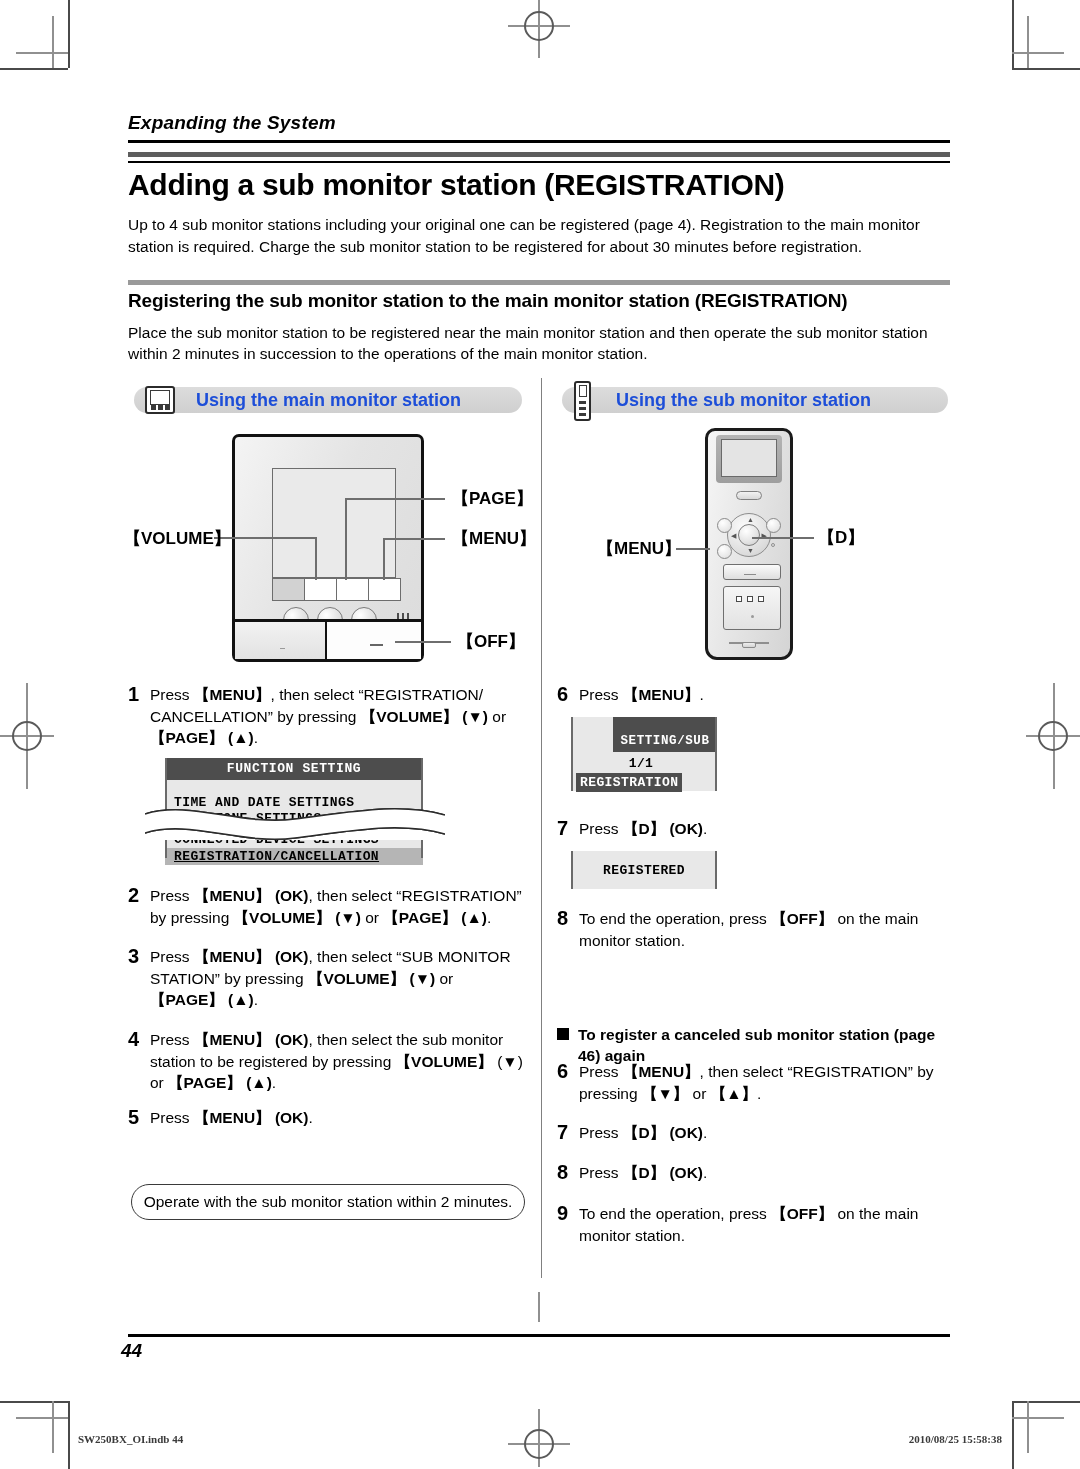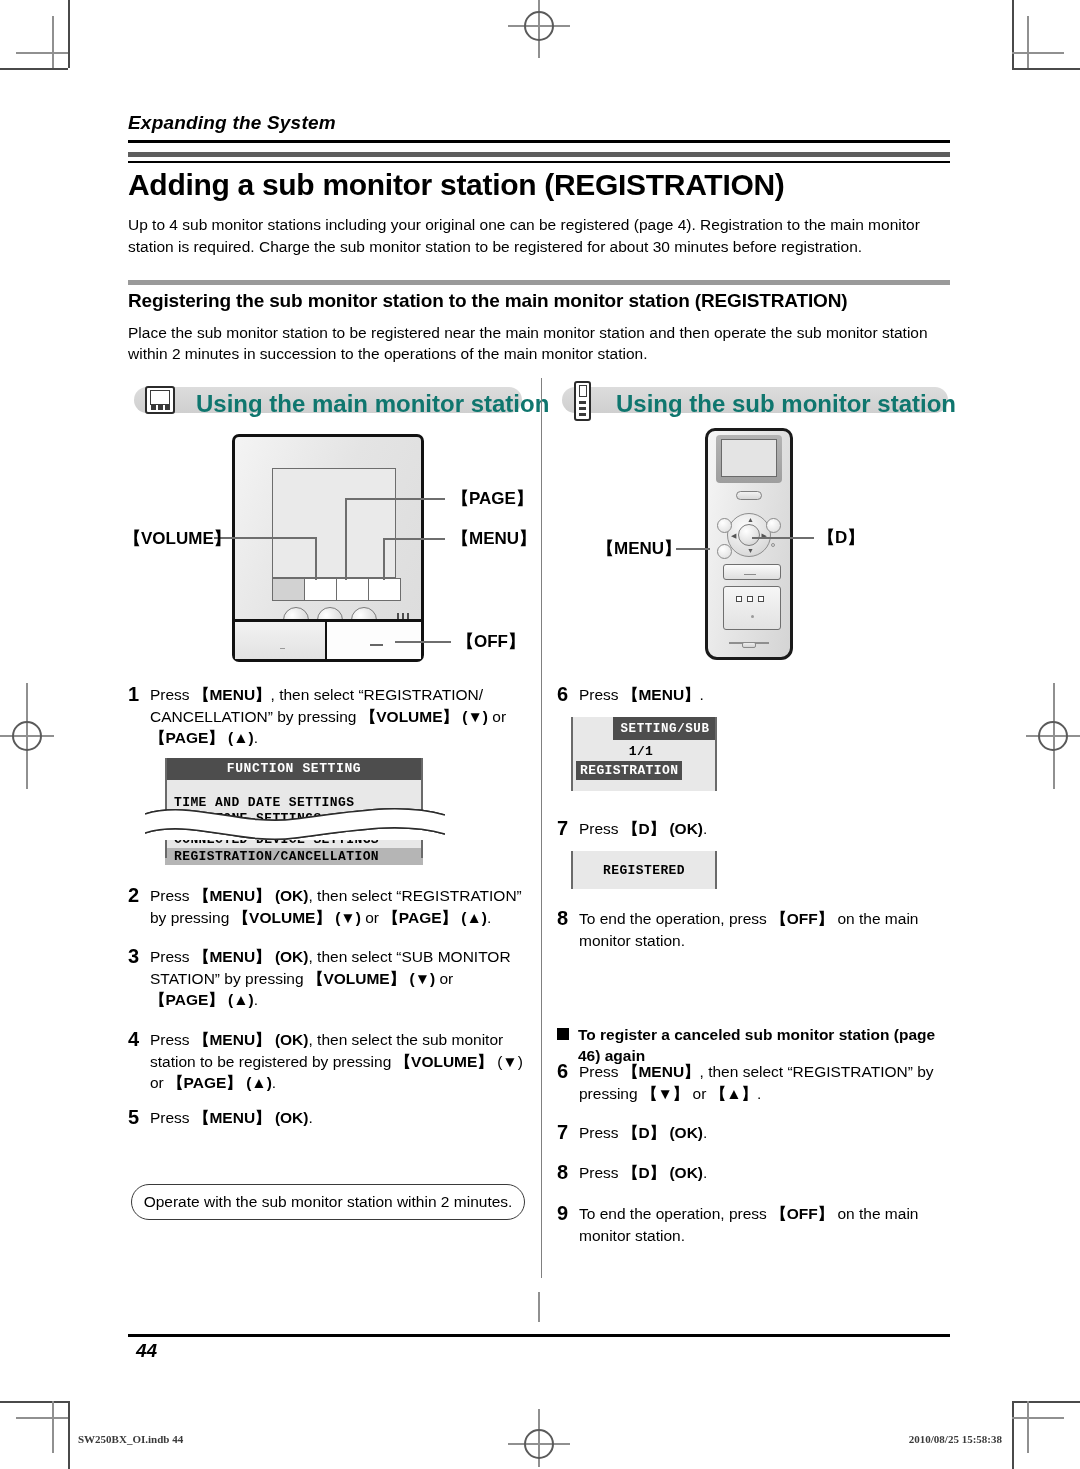--- a/index.html
+++ b/index.html
@@ -63,22 +63,22 @@
     font-size: 15.5px; line-height: 21px;
   }
 
   
   .pill {
     position: absolute; height: 26px;
     background: linear-gradient(to bottom, #dcdcdc, #cfcfcf);
     border-radius: 13px;
   }
   .pill-label {
-    position: absolute; font-size: 24px; font-weight: bold;
-    white-space: nowrap; color: #0f766e;
+    position: absolute; font-size: 18px; font-weight: bold;
+    white-space: nowrap; color: #1d4ed8;
   }
 
   
   .glyph-main {
     position: absolute; width: 30px; height: 28px;
     background: #ffffff; border: 2px solid #2b2b2b; border-radius: 3px;
   }
   .glyph-main .scr {
     position: absolute; left: 3px; top: 2px; right: 3px; height: 15px;
     background: #fff; border: 1.5px solid #3a3a3a;
@@ -273,21 +273,21 @@
     font-size: 15.5px; font-weight: bold; line-height: 21px;
   }
   .bullet-head .sq {
     flex: 0 0 auto; width: 12px; height: 12px; background: #000;
     margin-top: 4px; margin-right: 9px;
   }
 
   
   .footrule { position: absolute; left: 128px; top: 1334px; width: 822px; height: 3px; background: #000; }
   .pageno {
-    position: absolute; left: 136px; top: 1340px;
+    position: absolute; left: 121px; top: 1340px;
     font-size: 19px; font-style: italic; font-weight: bold;
   }
   .footmeta {
     position: absolute; font-size: 11px; color: #3a3a3a;
     font-family: "Liberation Serif", serif; white-space: nowrap; font-weight: bold;
   }
 </style>
 </head>
 <body>
 
@@ -441,21 +441,21 @@
   </div>
 
   <div class="lcd" style="left:165px; top:758px; width:258px; height:100px;">
     <div class="edge-l"></div>
     <div class="edge-r"></div>
     <div class="bar" style="font-size:13px; padding:3px 0 4px;">FUNCTION SETTING</div>
     <div class="line" style="font-size:13px; margin:15px 0 0 9px;">TIME AND DATE SETTINGS</div>
     <div class="line" style="font-size:13px; margin:1px 0 0 9px;">RING TONE SETTINGS</div>
     <div class="line" style="font-size:13px; margin:6px 0 0 9px;">CONNECTED DEVICE SETTINGS</div>
     <div class="line" style="font-size:13px; margin:1px 0 0 0;">
-      <span class="hl-gray" style="padding:1px 0 1px 9px;">REGISTRATION/CANCELLATION</span>
+      <span class="hl-gray" style="padding:1px 0 1px 9px;text-decoration:underline;">REGISTRATION/CANCELLATION</span>
     </div>
 
     <svg class="tear" width="300" height="40" style="left:-20px; top:42px;" viewBox="0 0 300 40" preserveAspectRatio="none">
       <path d="M0,14 C45,0 95,26 150,19 C205,12 255,2 300,15 L300,40 L0,40 Z" fill="#ffffff"></path>
       <path d="M0,14 C45,0 95,26 150,19 C205,12 255,2 300,15" fill="none" stroke="#2b2b2b" stroke-width="1.5"></path>
       <path d="M0,33 C45,19 95,45 150,38 C205,31 255,21 300,34" fill="none" stroke="#2b2b2b" stroke-width="1.5"></path>
       <path d="M0,14 C45,0 95,26 150,19 C205,12 255,2 300,15 L300,34 C255,21 205,31 150,38 C95,45 45,19 0,33 Z" fill="#ffffff" stroke="none"></path>
       <path d="M0,14 C45,0 95,26 150,19 C205,12 255,2 300,15" fill="none" stroke="#2b2b2b" stroke-width="1.5"></path>
       <path d="M0,33 C45,19 95,45 150,38 C205,31 255,21 300,34" fill="none" stroke="#2b2b2b" stroke-width="1.5"></path>
     </svg>
@@ -486,21 +486,21 @@
   </div>
 
   <div class="step" style="left:557px; top:684px; width:400px;">
     <span class="num">6</span>
     <span class="txt">Press <b class="k">【MENU】</b>.</span>
   </div>
 
   <div class="lcd" style="left:571px; top:717px; width:146px; height:74px;">
     <div class="edge-l"></div>
     <div class="edge-r"></div>
-    <div class="bar" style="font-size:12.5px; padding:5px 0 4px;margin-left:42px;">SETTING/SUB</div>
+    <div class="bar" style="font-size:12.5px; padding:17px 0 4px;margin-left:42px;">SETTING/SUB</div>
     <div class="line" style="font-size:13px; text-align:center; padding:4px 9px 0 3px;">1/1</div>
     <div class="line" style="font-size:13px; margin-top:2px; padding-left:5px;">
       <span class="hl-dark" style="padding:2px 4px;">REGISTRATION</span>
     </div>
   </div>
 
   <div class="step" style="left:557px; top:818px; width:400px;">
     <span class="num">7</span>
     <span class="txt">Press <b class="k">【D】 (OK)</b>.</span>
   </div>

